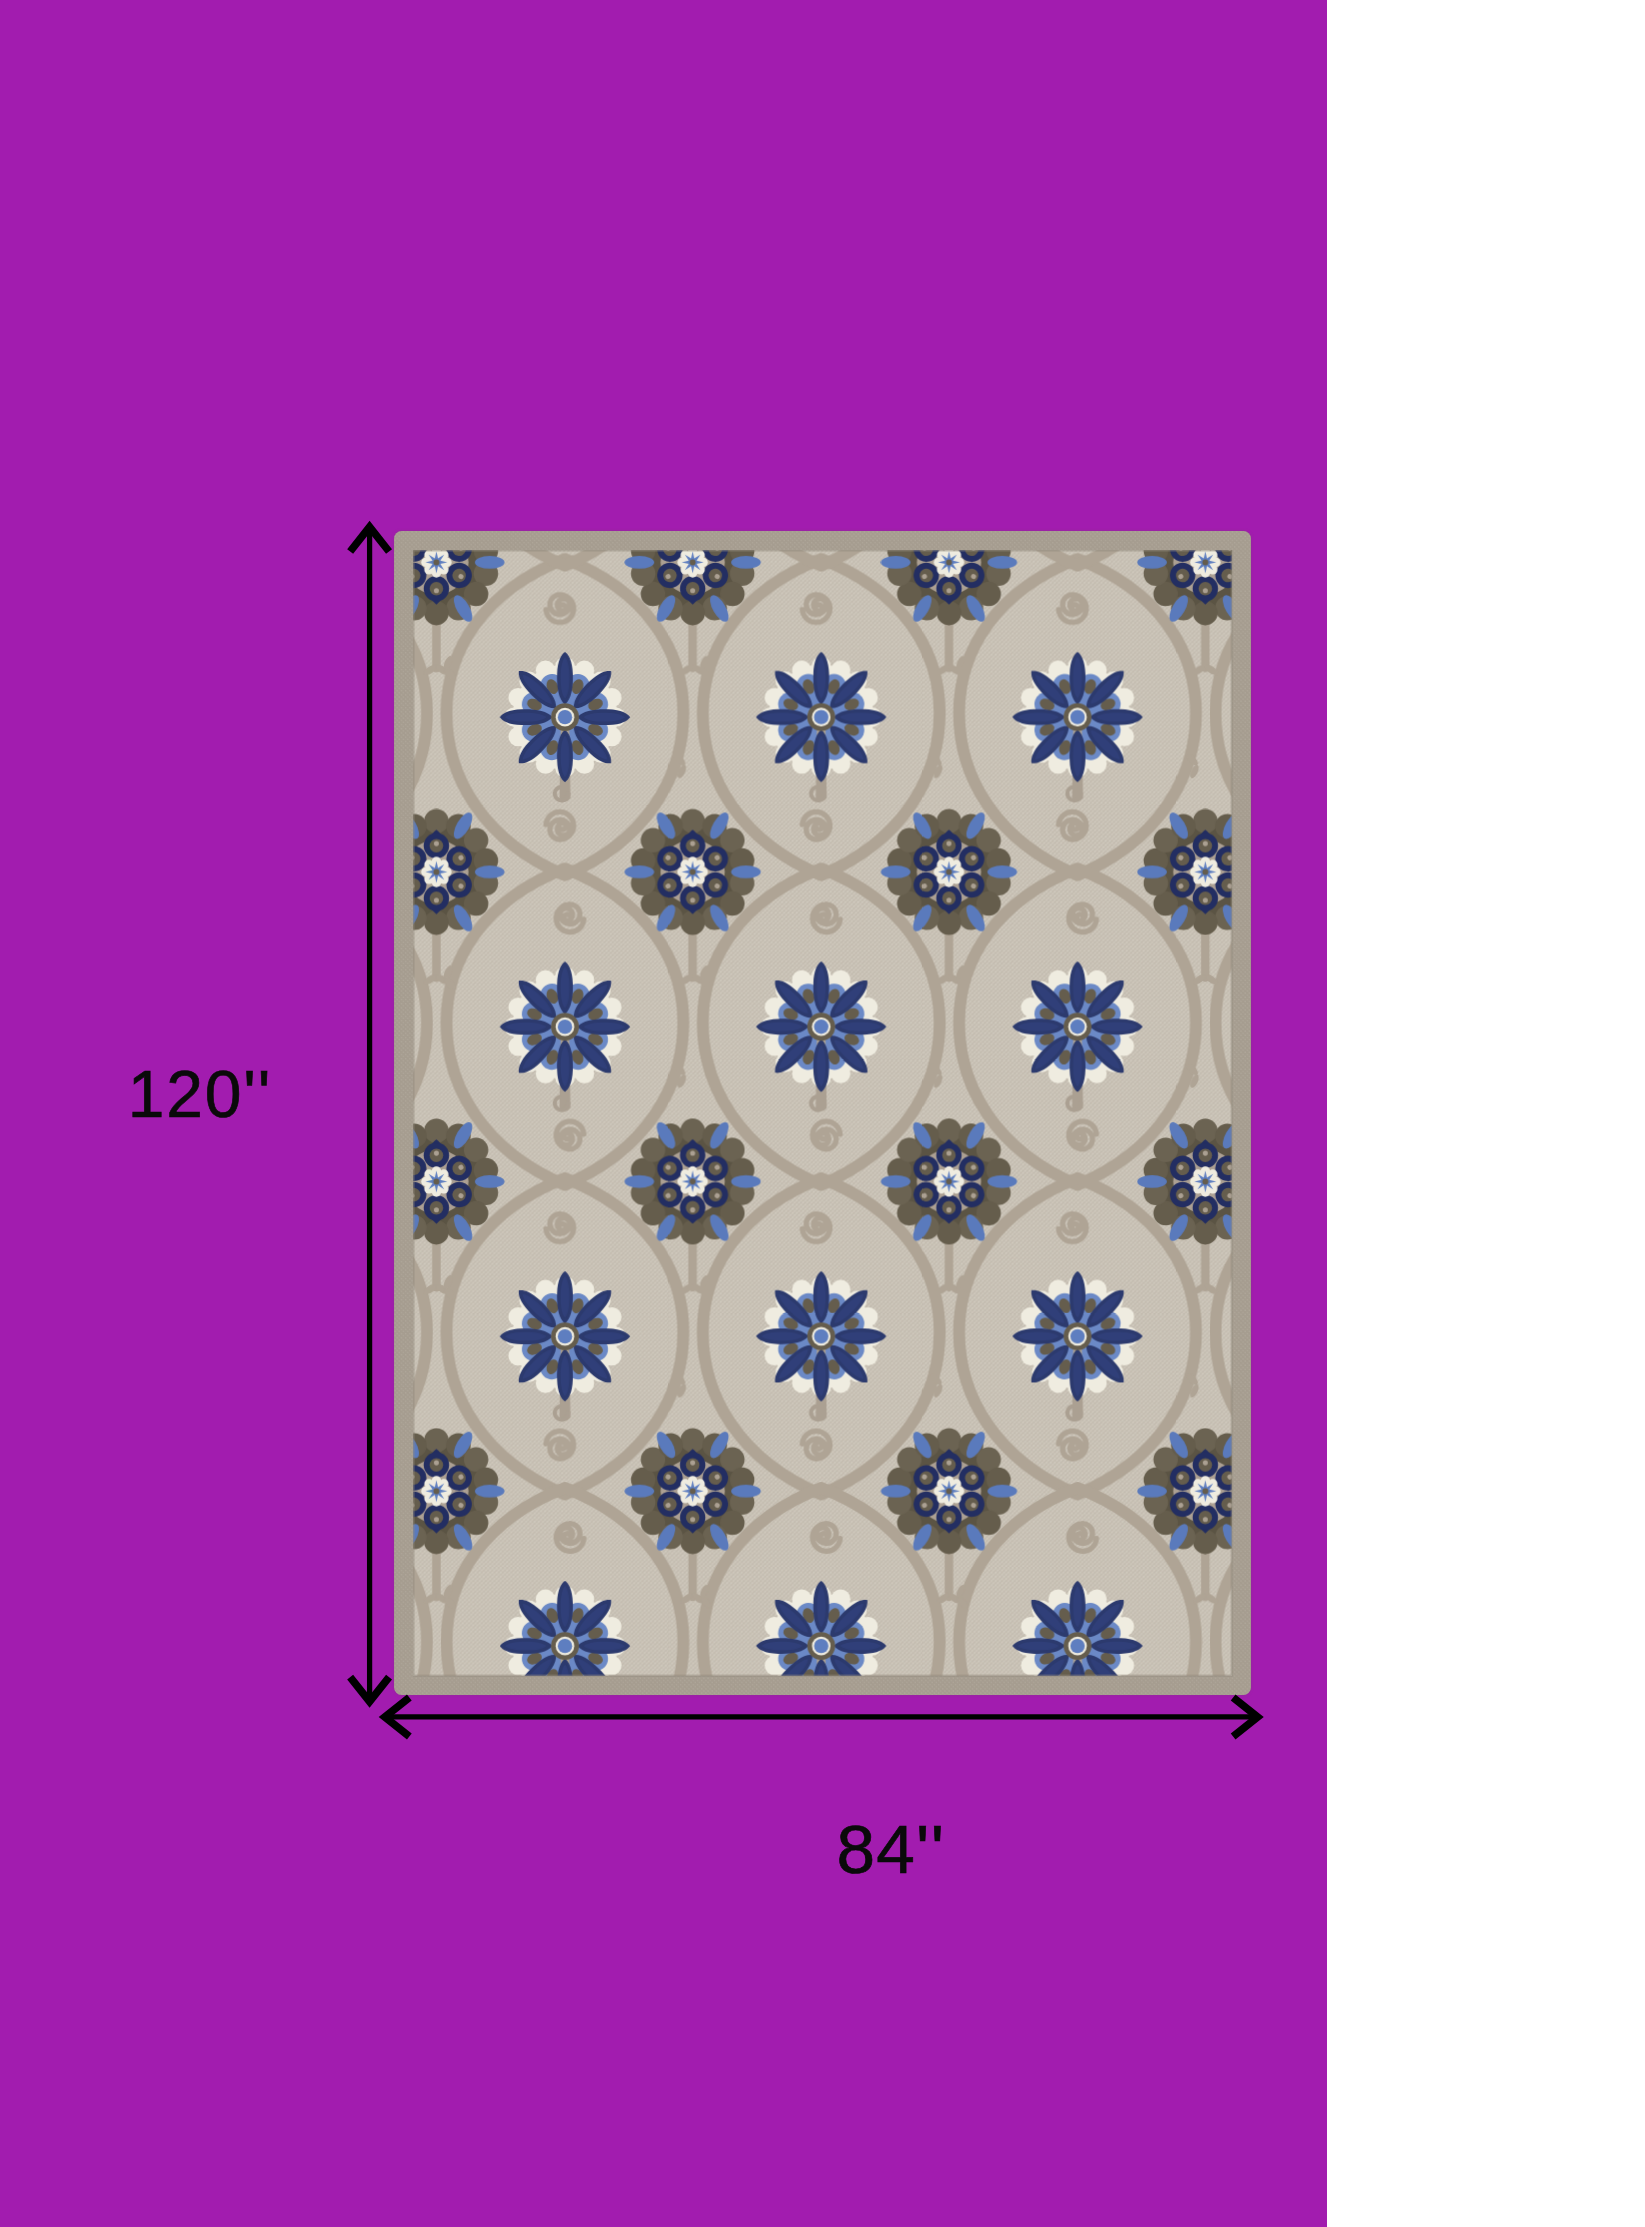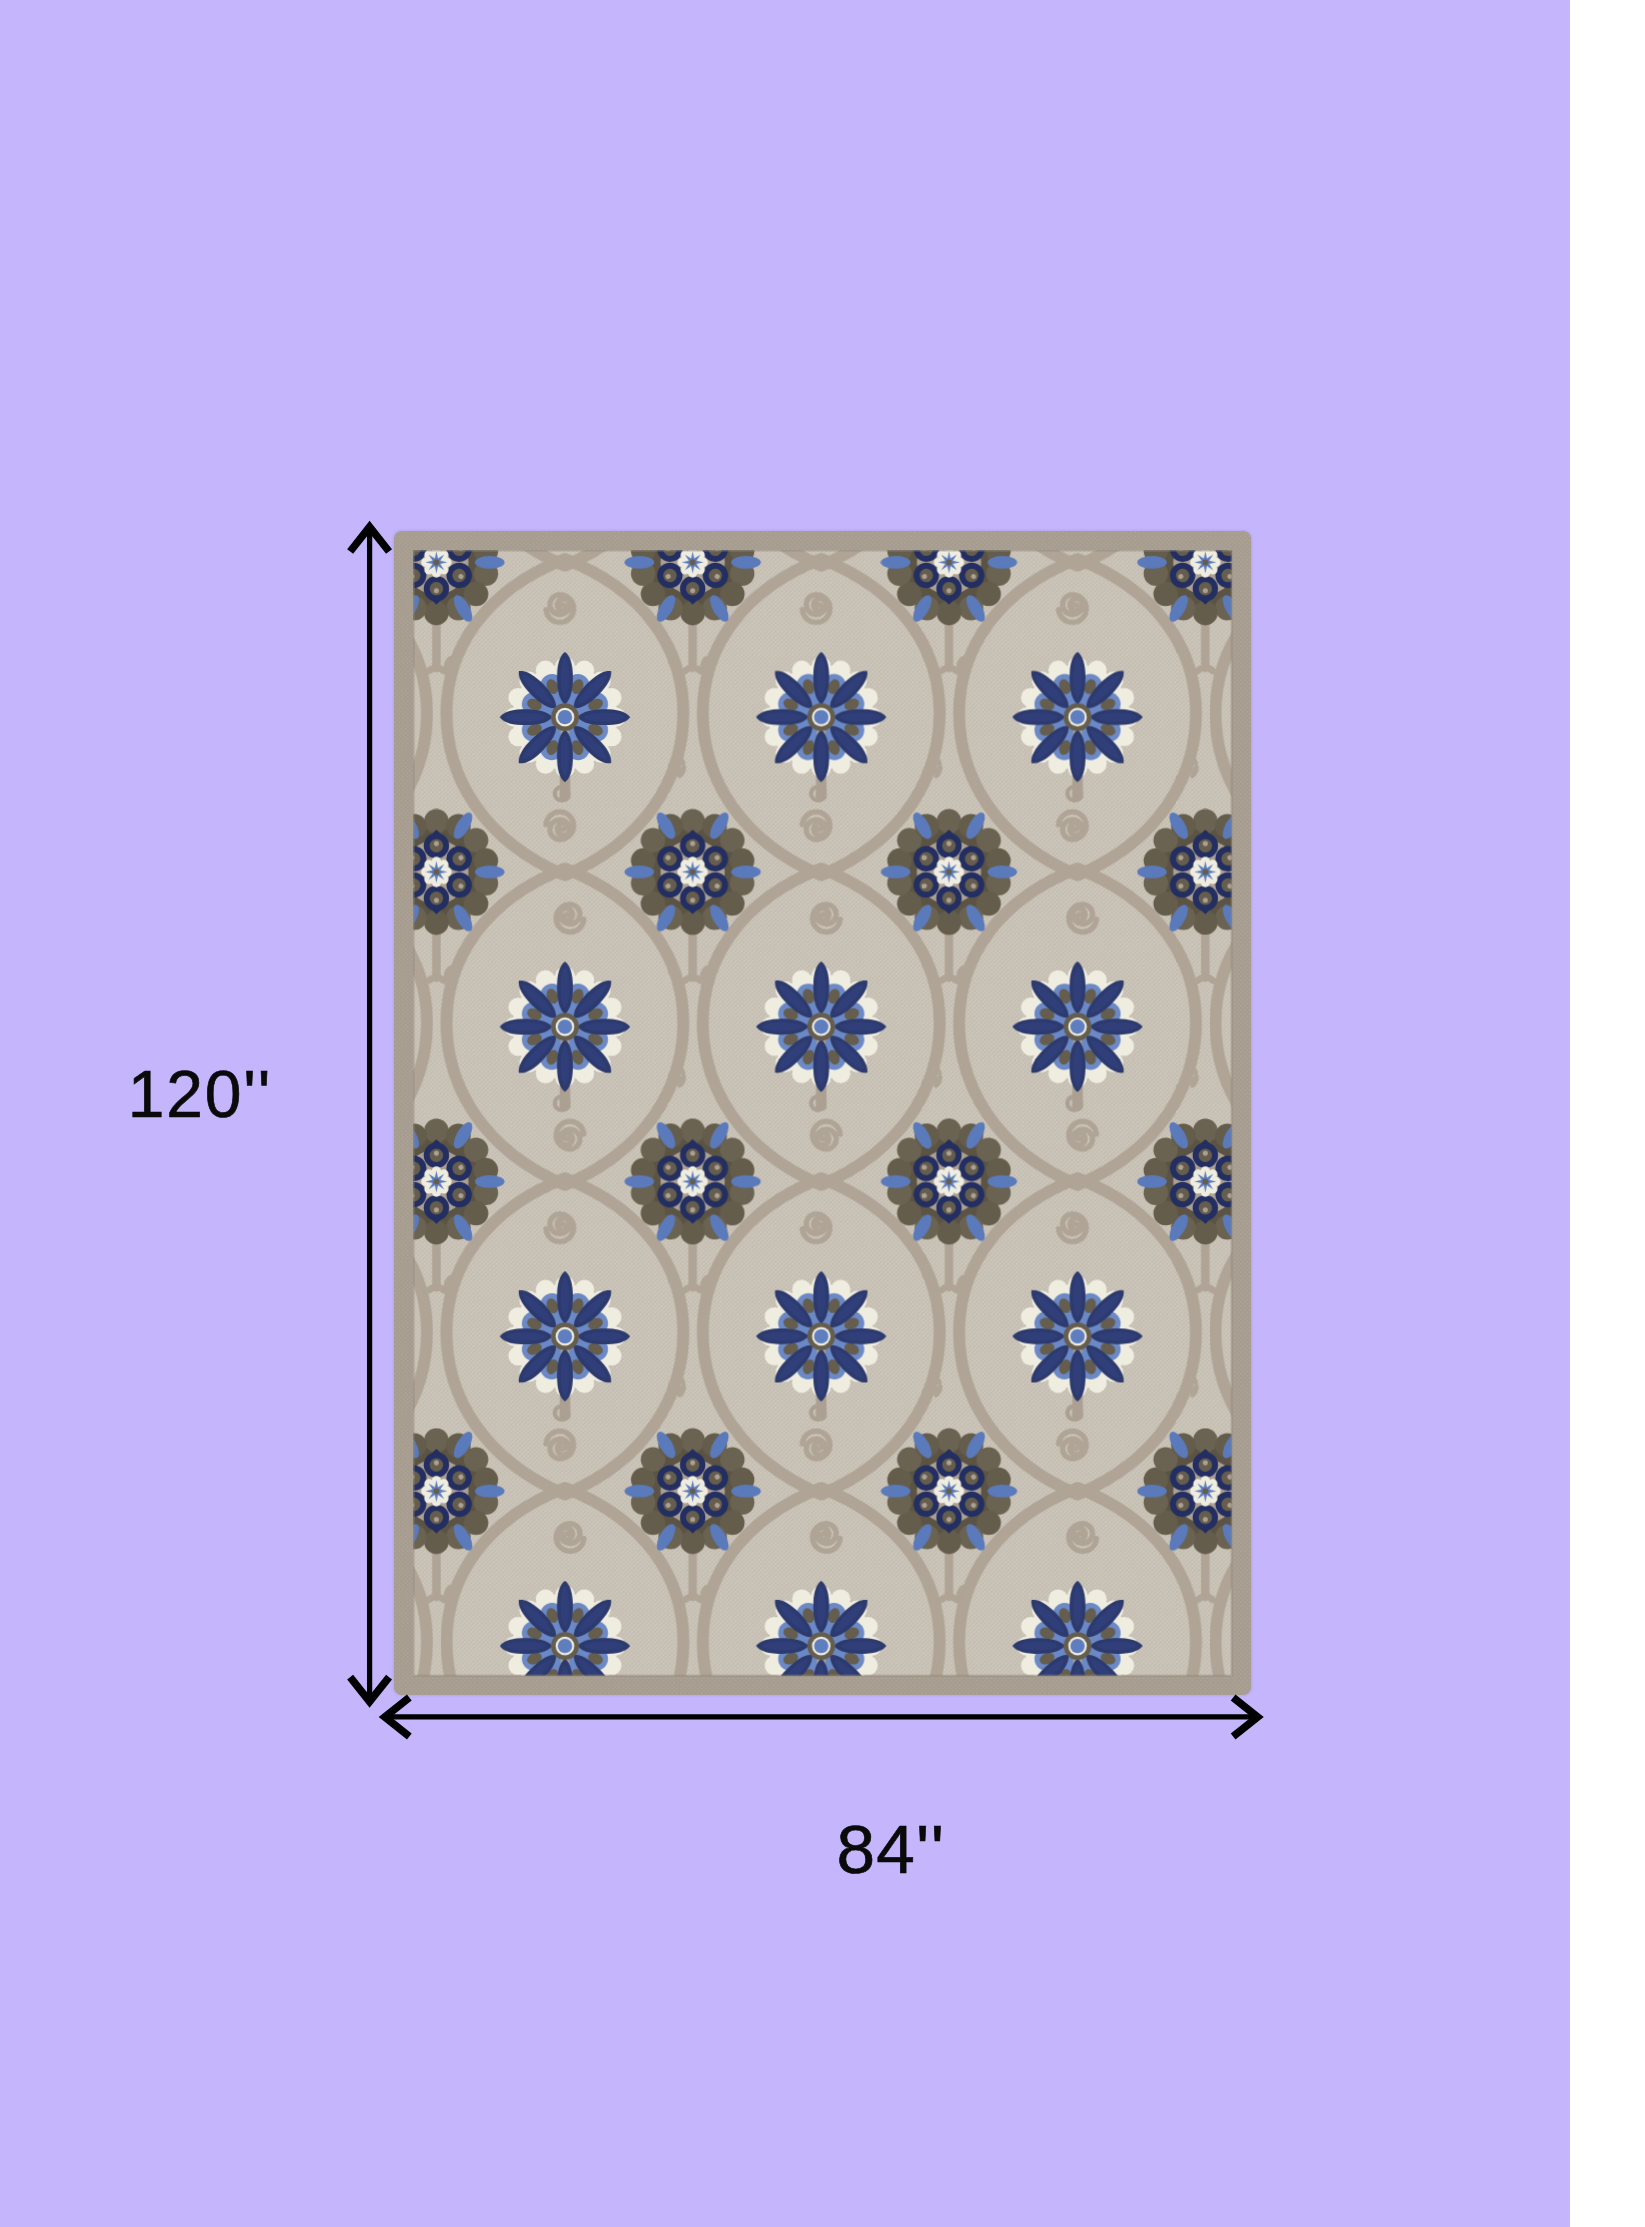--- a/index.html
+++ b/index.html
@@ -1,16 +1,16 @@
 <!DOCTYPE html>
 <html style="font-size:13.5px"><head>
 <meta charset="utf-8">
 <style>
 html,body{margin:0;padding:0;background:#ffffff;}
-#page{position:relative;width:1570px;height:2227px;background:#c4b5fd;overflow:hidden;font-family:"Liberation Sans",sans-serif;}
+#page{position:relative;width:1327px;height:2227px;background:#a21caf;overflow:hidden;font-family:"Liberation Sans",sans-serif;}
 </style>
 </head>
 <body>
 <div id="page">
 
 <svg width="857" height="1164" viewBox="0 0 1013 1376" style="position:absolute;left:394px;top:531px;filter:drop-shadow(0 0.8px 1.7px rgba(95,88,76,.28));">
 <defs>
 <pattern id="mesh" width="5" height="5" patternUnits="userSpaceOnUse">
           <path d="M0,0 L5,5 M5,0 L0,5" stroke="#b1a89a" stroke-width="0.8" opacity="0.4"></path>
           <circle cx="1.2" cy="1.2" r="0.95" fill="#dbd5c9" opacity="0.8"></circle>

